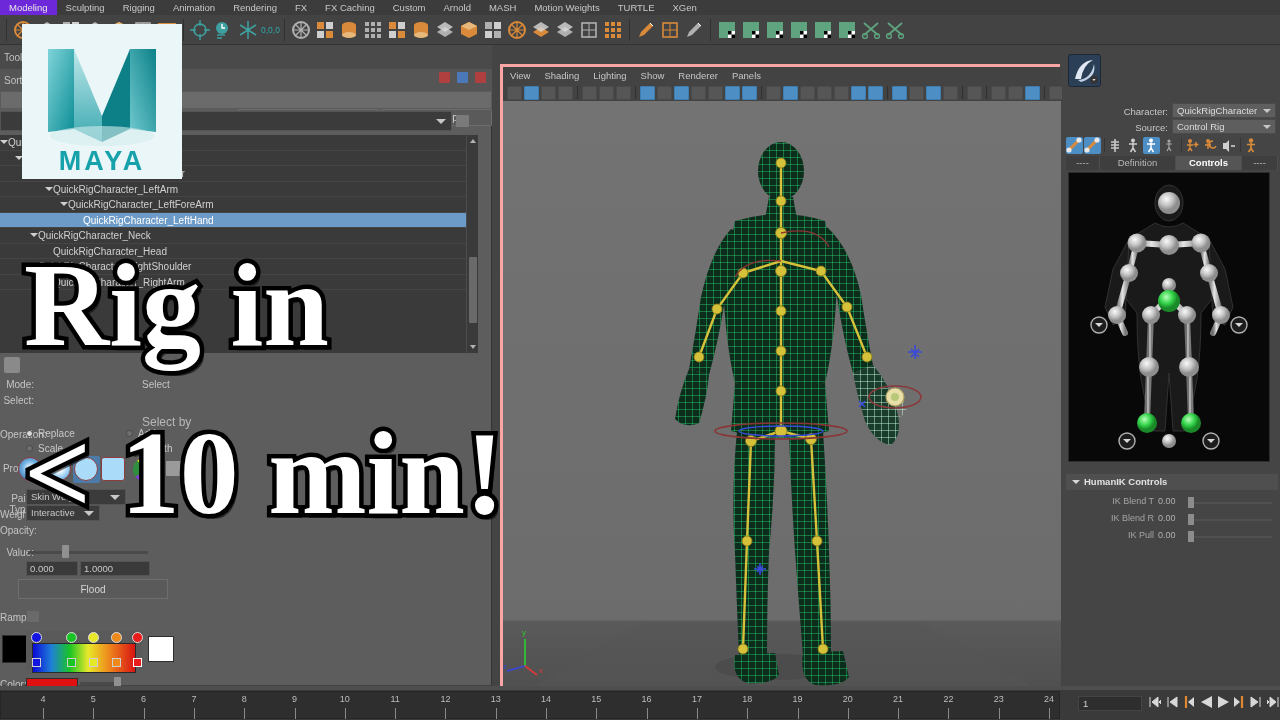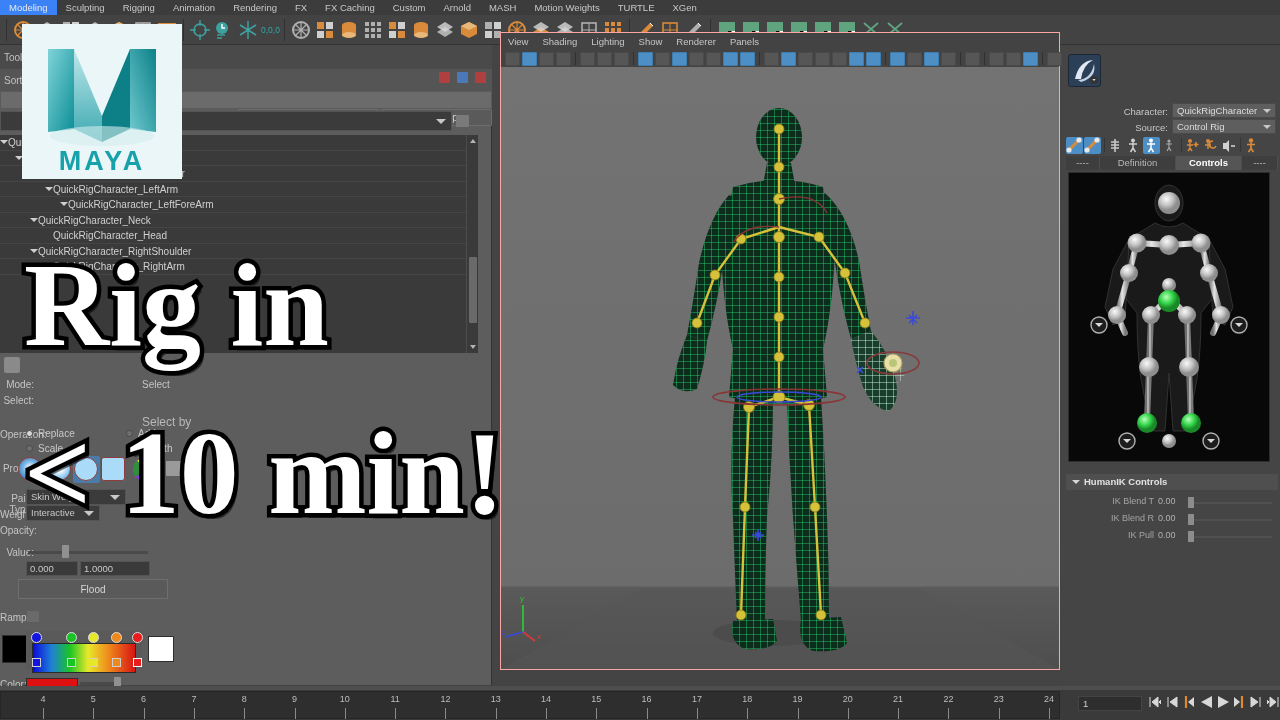--- a/index.html
+++ b/index.html
@@ -5,21 +5,21 @@
   * { box-sizing: border-box; margin:0; padding:0; }
   html,body { width:1280px; height:720px; overflow:hidden; background:#444444;
               font-family:"Liberation Sans", sans-serif; }
   #app { position:relative; width:1280px; height:720px; background:#444; }
 
   
   .menubar { position:absolute; left:0; top:0; width:1280px; height:15px;
              background:#3c3c3c; display:flex; align-items:center; }
   .menubar .mi { font-size:9.5px; color:#c8c8c8; padding:0 9px; line-height:15px;
                  white-space:nowrap; }
-  .menubar .mi.active { background:#3b82f6; color:#e8e8e8; }
+  .menubar .mi.active { background:#6d28d9; color:#e8e8e8; }
 
   
   .toolbar { position:absolute; left:0; top:15px; width:1280px; height:30px;
              background:#434343; border-bottom:1px solid #333;
              display:flex; align-items:center; padding-left:2px; }
   .tb-sep { width:1px; height:22px; background:#303030; margin:0 4px; flex:none; }
   .tbi { width:22px; height:22px; margin:0 1px; flex:none; position:relative;
          border-radius:2px; }
   .tbi svg { display:block; width:22px; height:22px; }
   .tb-num { font-size:8.5px; color:#2fa8a8; margin-left:1px; }
@@ -89,22 +89,22 @@
   .ramp-grad { position:absolute; height:30px;
                background:linear-gradient(to right,#0b0bd8 0%,#1f7fd8 18%,#19c425 36%,
                           #e8e82a 54%,#ee8a1c 74%,#d81414 100%);
                border:1px solid #2a2a2a; }
   .ramp-dot { position:absolute; width:11px; height:11px; border-radius:50%;
               border:1px solid #dcdcdc; }
   .ramp-sq { position:absolute; width:9px; height:9px; border:1px solid #cfcfcf; }
   .swatch { position:absolute; border:1px solid #2e2e2e; }
 
   
-  .viewport { position:absolute; left:500px; top:32px; width:560px; height:638px;
-              background:#701a75; border:1px solid #fca5a5; }
+  .viewport { position:absolute; left:500px; top:64px; width:560px; height:638px;
+              background:#701a75; border:3px solid #fca5a5; }
   .vp-menu { position:absolute; left:0; top:0; width:558px; height:17px;
              background:#434343; display:flex; align-items:center; }
   .vp-menu span { font-size:9.5px; color:#c6c6c6; padding:0 7px; line-height:17px; }
   .vp-tools { position:absolute; left:0; top:17px; width:558px; height:17px;
               background:#434343; display:flex; align-items:center; padding-left:3px; }
   .vpi { width:15px; height:14px; margin:0 1px; border-radius:1px;
          background:#565656; border:1px solid #4a4a4a; flex:none; position:relative; }
   .vpi.on { background:#4d8fc4; border-color:#3d7db0; }
   .vpi-sep { width:1px; height:13px; background:#303030; margin:0 3px; flex:none; }
   .vpnum { font-size:8.5px; color:#cfcfcf; background:#3c3c3c; border:1px solid #4e4e4e;
@@ -505,20 +505,23 @@
           <span class="tw" style="left: 30px;"></span>
           <span style="position: absolute; left: 38px;">QuickRigCharacter_LeftShoulder</span>
         </div>
         <div class="tree-row">
           <span class="tw" style="left: 45px;"></span>
           <span style="position: absolute; left: 53px;">QuickRigCharacter_LeftArm</span>
         </div>
         <div class="tree-row">
           <span class="tw" style="left: 60px;"></span>
           <span style="position: absolute; left: 68px;">QuickRigCharacter_LeftForeArm</span>
+        </div>
+        <div class="tree-row sel">
+          <span style="position: absolute; left: 83px;">QuickRigCharacter_LeftHand</span>
         </div>
         <div class="tree-row">
           <span class="tw" style="left: 30px;"></span>
           <span style="position: absolute; left: 38px;">QuickRigCharacter_Neck</span>
         </div>
         <div class="tree-row">
           <span style="position: absolute; left: 53px;">QuickRigCharacter_Head</span>
         </div>
         <div class="tree-row">
           <span class="tw" style="left: 30px;"></span>

